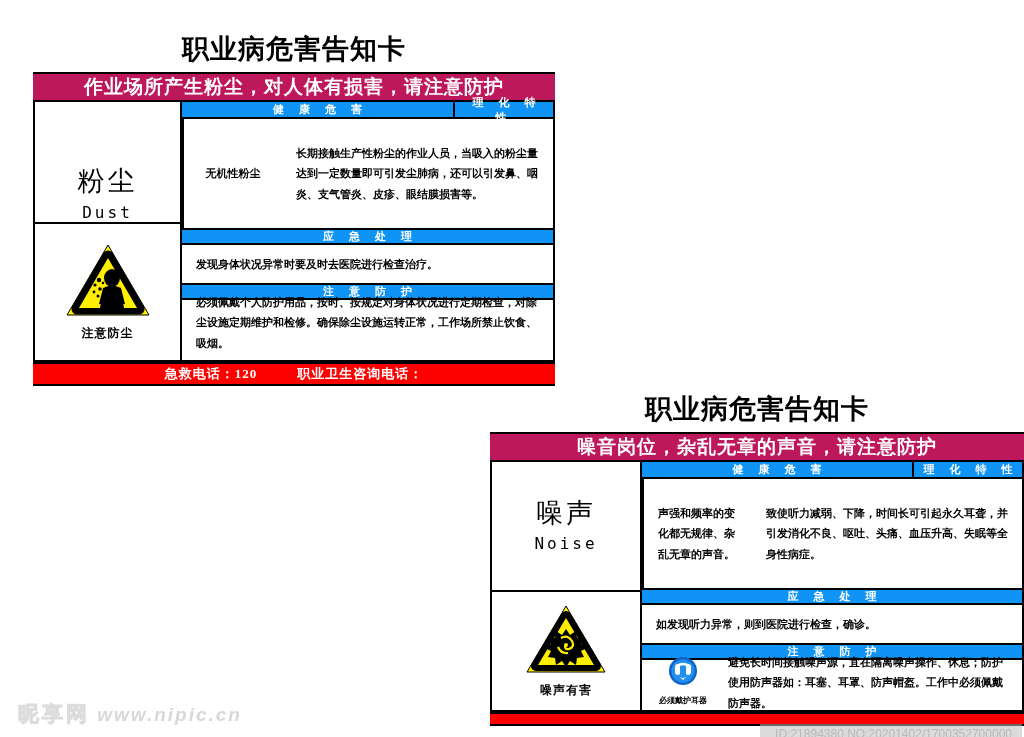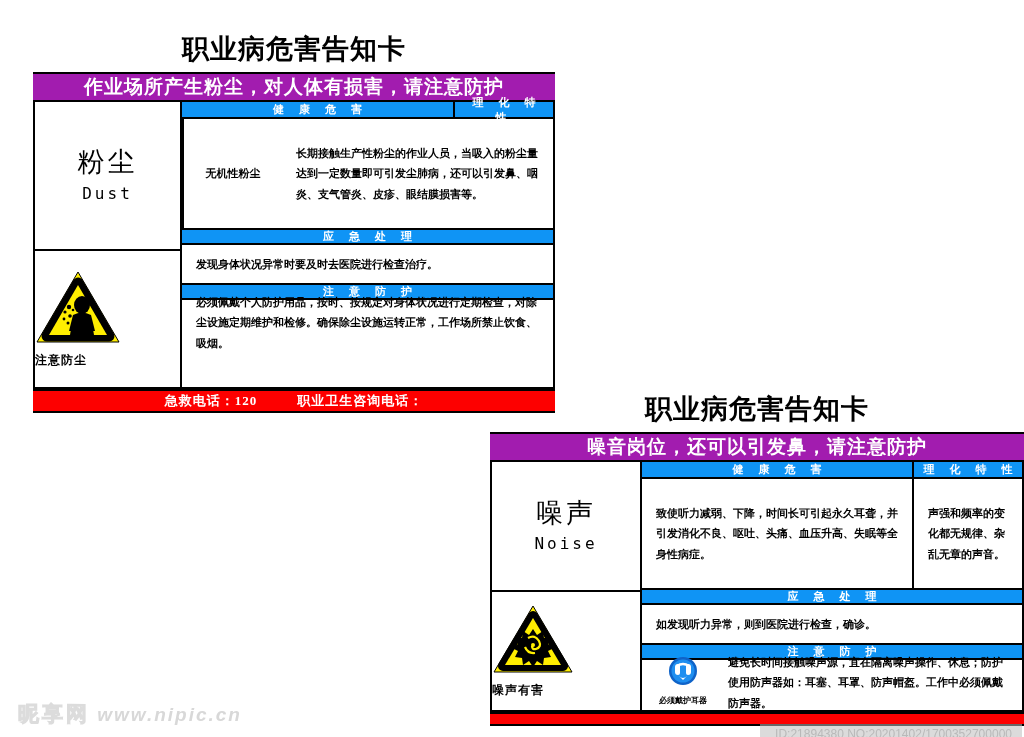--- a/index.html
+++ b/index.html
@@ -22,21 +22,21 @@
   .card-title {
     text-align: center;
     font-family: "Liberation Serif", "DejaVu Serif", serif;
     font-weight: bold;
     color: #000;
     letter-spacing: 1px;
     white-space: nowrap;
   }
 
   .red-banner {
-    background: #a21caf;
+    background: #be185d;
     color: #ffffff;
     text-align: center;
     font-weight: bold;
     font-family: "Liberation Serif", "DejaVu Serif", serif;
     border-top: 2px solid #000;
     border-bottom: 2px solid #000;
     box-sizing: border-box;
     display: flex;
     align-items: center;
     justify-content: center;
@@ -87,20 +87,21 @@
     color: #000;
     font-family: "DejaVu Sans Mono", monospace;
     margin-top: 6px;
   }
 
   .pictogram-cell {
     box-sizing: border-box;
     border-top: 2px solid #000;
     display: flex;
     flex-direction: column;
+    align-items: center;
     justify-content: center;
   }
   .pictogram-label {
     font-size: 12px;
     font-weight: bold;
     letter-spacing: 1px;
     margin-top: 3px;
     color: #000;
   }
 
@@ -153,21 +154,21 @@
     justify-content: center;
     gap: 40px;
     letter-spacing: 1px;
   }
 
   
   #dust-card { left: 33px; top: 26px; width: 522px; }
   #dust-card .card-title { font-size: 27px; height: 46px; line-height: 46px; }
   #dust-card .red-banner { height: 30px; font-size: 19px; }
   #dust-card .left-col { width: 145px; }
-  #dust-card .substance-cell { height: 147px; }
+  #dust-card .substance-cell { height: 120px; justify-content: flex-end; }
   #dust-card .pictogram-cell { height: 138px; }
   #dust-card .blue-head { height: 17px; }
   #dust-card .hazard-body { height: 109px; }
   #dust-card .emerg-body { height: 38px; }
   #dust-card .notice-body { height: 45px; }
   #dust-card .bottom-bar { height: 24px; }
 
   
   #noise-card { left: 490px; top: 386px; width: 534px; }
   #noise-card .card-title { font-size: 27px; height: 46px; line-height: 46px; }
@@ -304,21 +305,21 @@
   <div class="bottom-bar">
     <span>急救电话：120</span>
     <span>职业卫生咨询电话：</span>
   </div>
 </div>
 
 <div class="card" id="noise-card">
 
   <div class="card-title">职业病危害告知卡</div>
 
-  <div class="red-banner">噪音岗位，还可以引发鼻，请注意防护</div>
+  <div class="red-banner">噪音岗位，杂乱无章的声音，请注意防护</div>
 
   <div class="grid">
 
     <div class="left-col">
       <div class="substance-cell">
         <div class="substance-cn">噪声</div>
         <div class="substance-en">Noise</div>
       </div>
       <div class="pictogram-cell">
         <span>
@@ -341,22 +342,22 @@
     </div>
 
     <div class="right-col">
 
       <div class="row-split">
         <div class="blue-head first" style="flex:1 1 250px;">健 康 危 害</div>
         <div class="blue-head first divider-v" style="flex:0 0 110px;">理 化 特 性</div>
       </div>
 
       <div class="row-split">
+        <div class="cell-body hazard-body divider-v" style="flex:0 0 110px;">声强和频率的变化都无规律、杂乱无章的声音。</div>
         <div class="cell-body hazard-body" style="flex:1 1 250px;">致使听力减弱、下降，时间长可引起永久耳聋，并引发消化不良、呕吐、头痛、血压升高、失眠等全身性病症。</div>
-        <div class="cell-body hazard-body divider-v" style="flex:0 0 110px;">声强和频率的变化都无规律、杂乱无章的声音。</div>
       </div>
 
       <div class="blue-head">应 急 处 理</div>
       <div class="cell-body emerg-body">如发现听力异常，则到医院进行检查，确诊。</div>
 
       <div class="blue-head">注 意 防 护</div>
       <div class="cell-body notice-body notice-with-icon">
         <span class="mandatory-icon-wrap">
           <span>
             <svg width="30" height="30" viewBox="0 0 30 30">

